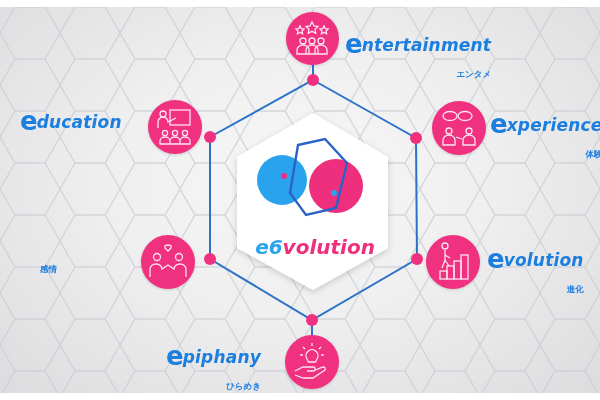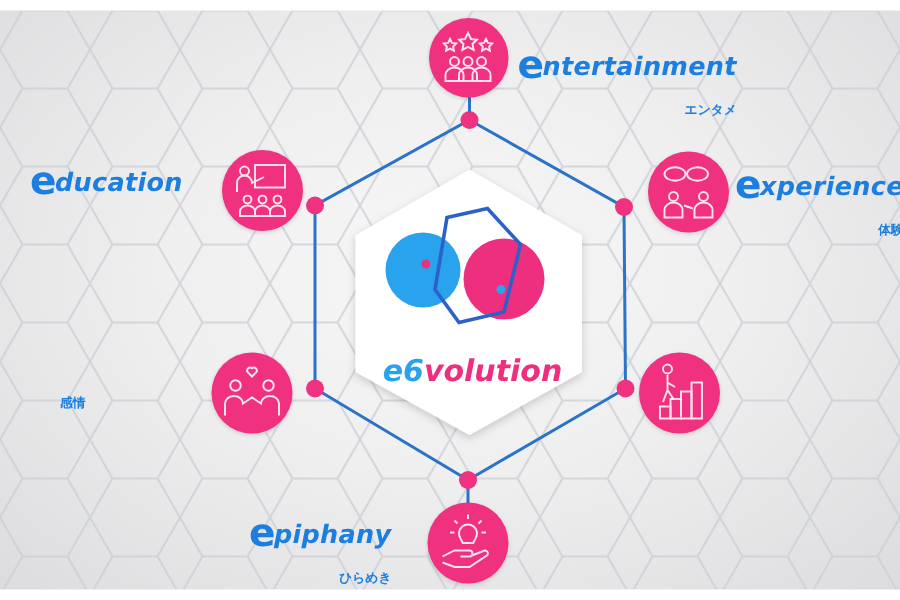--- a/index.html
+++ b/index.html
@@ -130,20 +130,24 @@
         <g fill="none" stroke="#ffe3ef" stroke-width="1.3">
       <circle cx="19" cy="11" r="3"></circle>
       <path d="M19 15 v10 l-3 8 M19 20 l5 3 M19 25 l4 6"></path>
       <rect x="14" y="36" width="7" height="8"></rect>
           <rect x="21" y="31" width="7" height="13"></rect>
           <rect x="28" y="26" width="7" height="18"></rect>
           <rect x="35" y="20" width="7" height="24"></rect>
     </g>
       </svg>
   </div>
+  <div class="label" style="left:487px; top:243px;">
+    <span class="word"><span class="big">e</span><span>volution</span></span>
+    <span class="jp">進化</span>
+  </div>
 
   <div class="node-circle" style="left:285px; top:328px; width:54px; height:54px;">
     <svg viewBox="0 0 54 54">
         <g fill="none" stroke="#ffe3ef" stroke-width="1.3">
       <path d="M22 24 a6 6 0 1 1 10 0 l-1.5 3 h-7z"></path>
       <path d="M27 8 v3 M18 12 l2 2 M36 12 l-2 2 M15 20 h3 M36 20 h3"></path>
       <path d="M10 36 l8-4 h10 a2 2 0 0 1 0 4 h-6 M28 36 l10-4 a2 2 0 0 1 2 3 l-12 8 h-10 l-8-3"></path>
     </g>
       </svg>
   </div>

